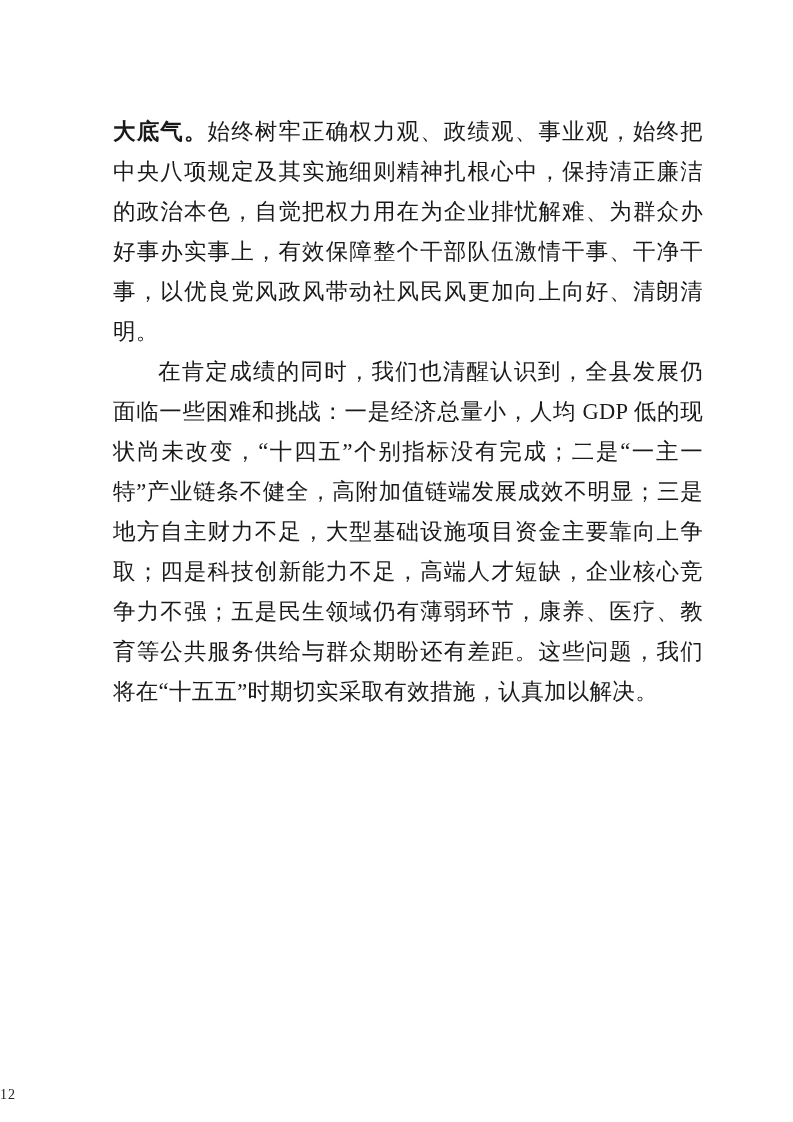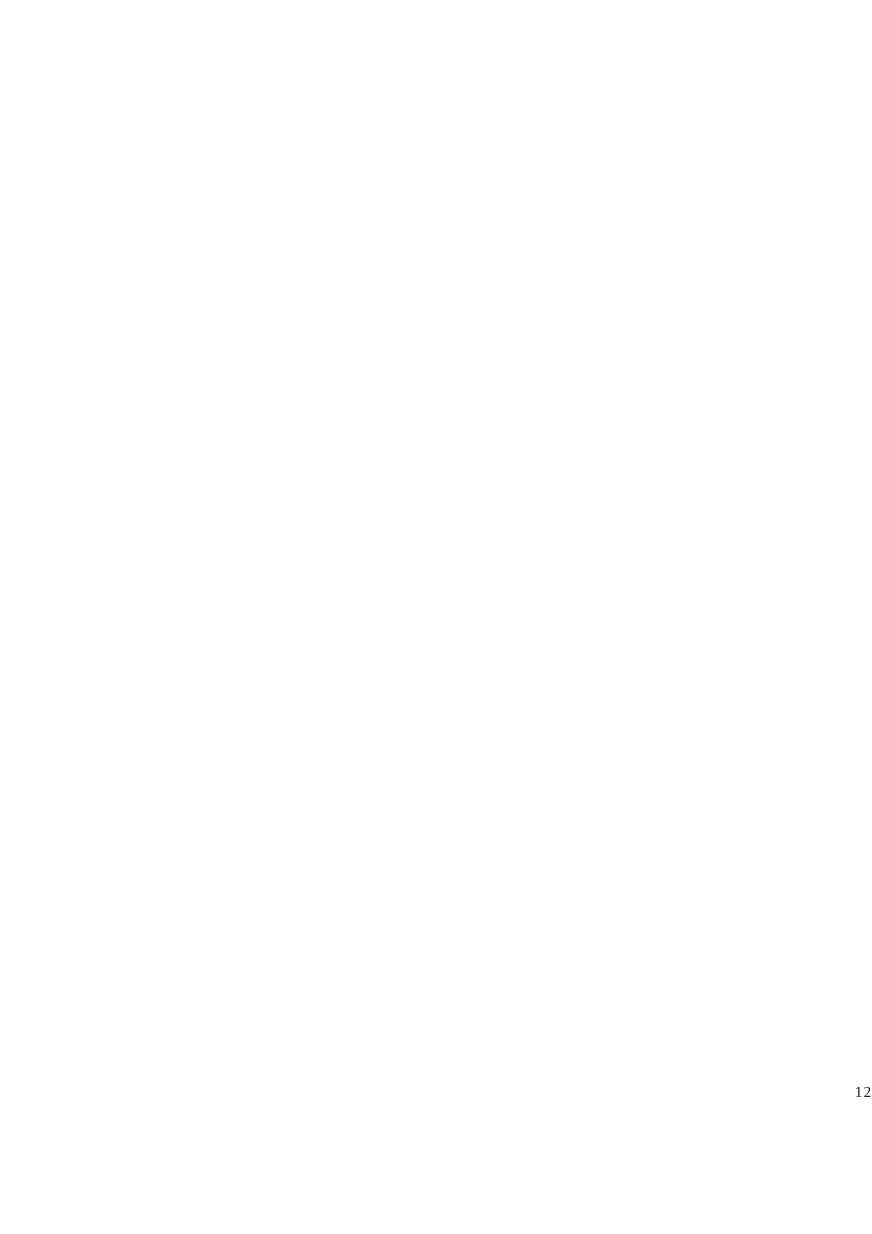--- a/index.html
+++ b/index.html
@@ -40,36 +40,42 @@
     color: #1a1a1a;
   }
   p.para.indent {
     text-indent: 2em;
   }
   .lead {
     font-weight: bold;
   }
   .page-number {
     position: absolute;
-    top: 986px;
+    top: 1087px;
     left: 0;
     width: 100%;
-    text-align: right;
+    text-align: left;
     font-size: 14px;
     color: #222222;
     letter-spacing: 1px;
   }
 </style>
 </head>
 <body>
 
 <div class="page">
 
   <div class="content">
 
+    <p class="para">
+      <span class="lead">大底气。</span><span>始终树牢正确权力观、政绩观、事业观，始终把中央八项规定及其实施细则精神扎根心中，保持清正廉洁的政治本色，自觉把权力用在为企业排忧解难、为群众办好事办实事上，有效保障整个干部队伍激情干事、干净干事，以优良党风政风带动社风民风更加向上向好、清朗清明。</span>
+    </p>
 
 
+    <p class="para indent">
+      <span>在肯定成绩的同时，我们也清醒认识到，全县发展仍面临一些困难和挑战：一是经济总量小，人均 GDP 低的现状尚未改变，“十四五”个别指标没有完成；二是“一主一特”产业链条不健全，高附加值链端发展成效不明显；三是地方自主财力不足，大型基础设施项目资金主要靠向上争取；四是科技创新能力不足，高端人才短缺，企业核心竞争力不强；五是民生领域仍有薄弱环节，康养、医疗、教育等公共服务供给与群众期盼还有差距。这些问题，我们将在“十五五”时期切实采取有效措施，认真加以解决。</span>
+    </p>
 
   </div>
 
   <div class="page-number">12</div>
 
 </div>
 
 </body></html>

